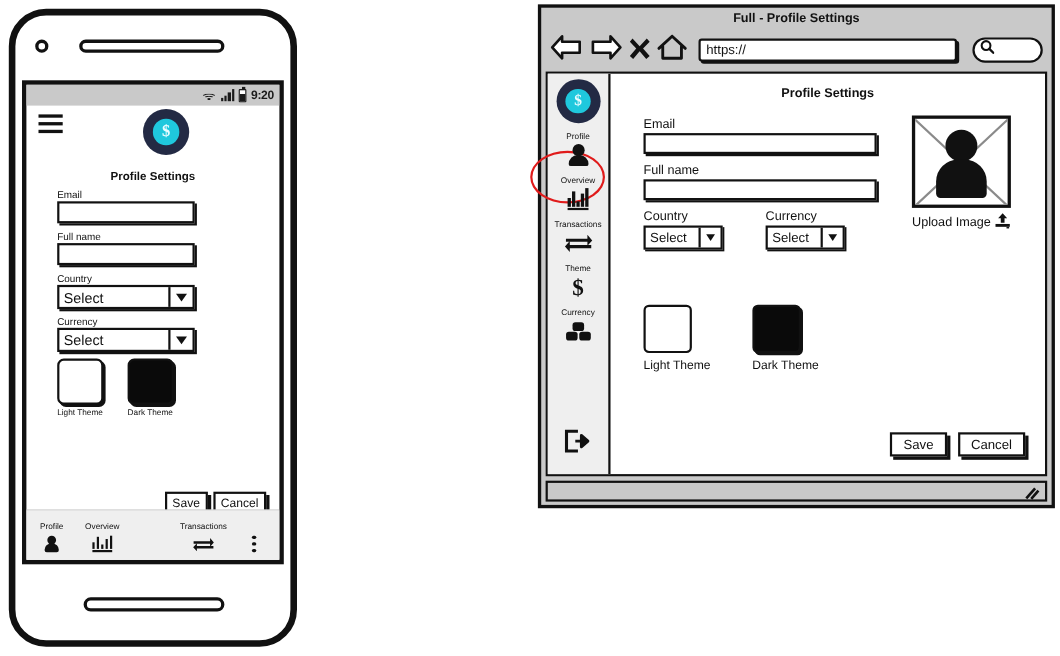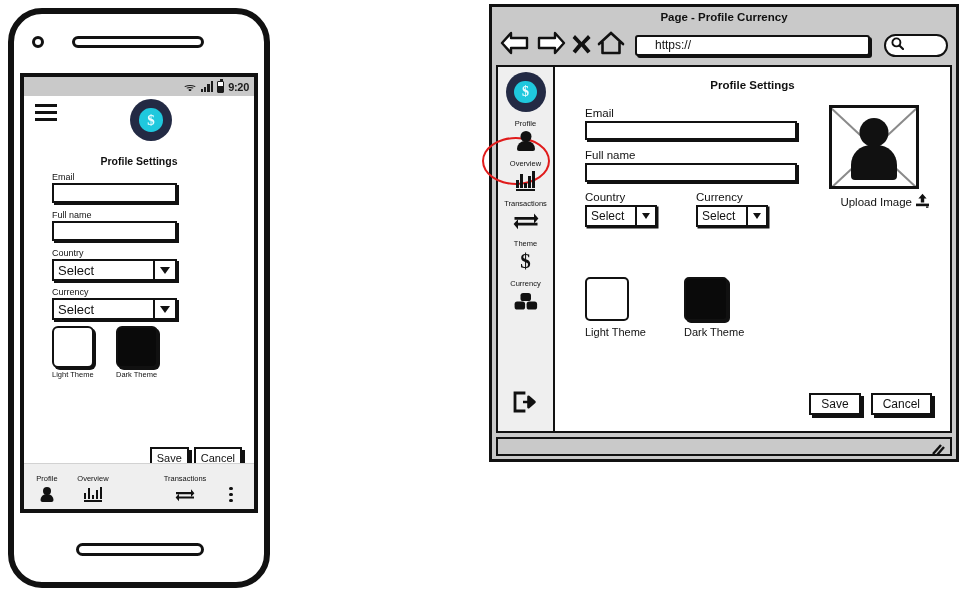--- a/index.html
+++ b/index.html
@@ -163,21 +163,21 @@
     font-size: 11.5px; color: #111; font-weight: bold;
   }
   .br-toolbar {
     position: absolute; top: 22px; left: 8px; right: 8px; height: 32px;
     display: flex; align-items: center; gap: 6px;
   }
   .nav-ic { cursor: pointer; }
   .urlbar {
     flex: 1; height: 21px; background: #fff; border: 2.4px solid #111;
     border-radius: 3px; box-shadow: 2px 2px 0 #111;
-    display: flex; align-items: center; padding-left: 18px;
+    display: flex; align-items: center; padding-left: 5px;
     font-size: 12px; color: #111; margin-left: 4px;
   }
   .searchbox {
     width: 64px; height: 23px; background: #fff; border: 2.4px solid #111;
     border-radius: 12px; display: flex; align-items: center;
     padding-left: 5px; margin-left: 8px;
   }
   .br-viewport {
     position: absolute; left: 4px; top: 58px; right: 4px; bottom: 26px;
     background: #fff; border: 2px solid #111; display: flex;
@@ -226,21 +226,21 @@
   .upload-wrap { position: absolute; right: 20px; top: 38px; width: 112px; text-align: center; }
   .upload-box {
     width: 90px; height: 84px; border: 3px solid #111; background: #fff;
     position: relative; margin: 0 auto; overflow: hidden;
   }
   .upload-box .diag {
     position: absolute; width: 150%; height: 2px; background: #8a8a8a;
     left: -25%; top: 50%;
   }
   .upload-cap { font-size: 11.5px; color: #111; margin-top: 4px;
-                display: flex; align-items: center; justify-content: flex-end; gap: 3px; white-space: nowrap; }
+                display: flex; align-items: center; justify-content: center; gap: 3px; white-space: nowrap; }
 
   .d-btns { position: absolute; right: 18px; bottom: 16px; display: flex; gap: 10px; }
   .d-btns .wf-btn { height: 22px; padding: 0 10px; font-size: 12px; }
 
   .br-statusbar {
     position: absolute; left: 4px; right: 4px; bottom: 3px; height: 19px;
     background: #c9c9c9; border: 2px solid #111;
   }
   .resize-grip { position: absolute; right: 4px; top: 3px; }
 </style>
@@ -369,21 +369,21 @@
               </span>
           </span>
         </div>
       </div>
 
     </div>
   </div>
 
   <div class="browser">
 
-    <div class="br-title">Page - Profile Currency</div>
+    <div class="br-title">Full - Profile Settings</div>
 
     <div class="br-toolbar">
       <span class="nav-ic">
         <svg width="30" height="26" viewBox="0 0 30 26">
             <path d="M11 3 L2 13 L11 23 L11 18 L27 18 L27 8 L11 8 Z" fill="#fff" stroke="#111" stroke-width="2.4" stroke-linejoin="round"></path>
           </svg>
       </span>
       <span class="nav-ic">
         <svg width="30" height="26" viewBox="0 0 30 26">
             <path d="M19 3 L28 13 L19 23 L19 18 L3 18 L3 8 L19 8 Z" fill="#fff" stroke="#111" stroke-width="2.4" stroke-linejoin="round"></path>

